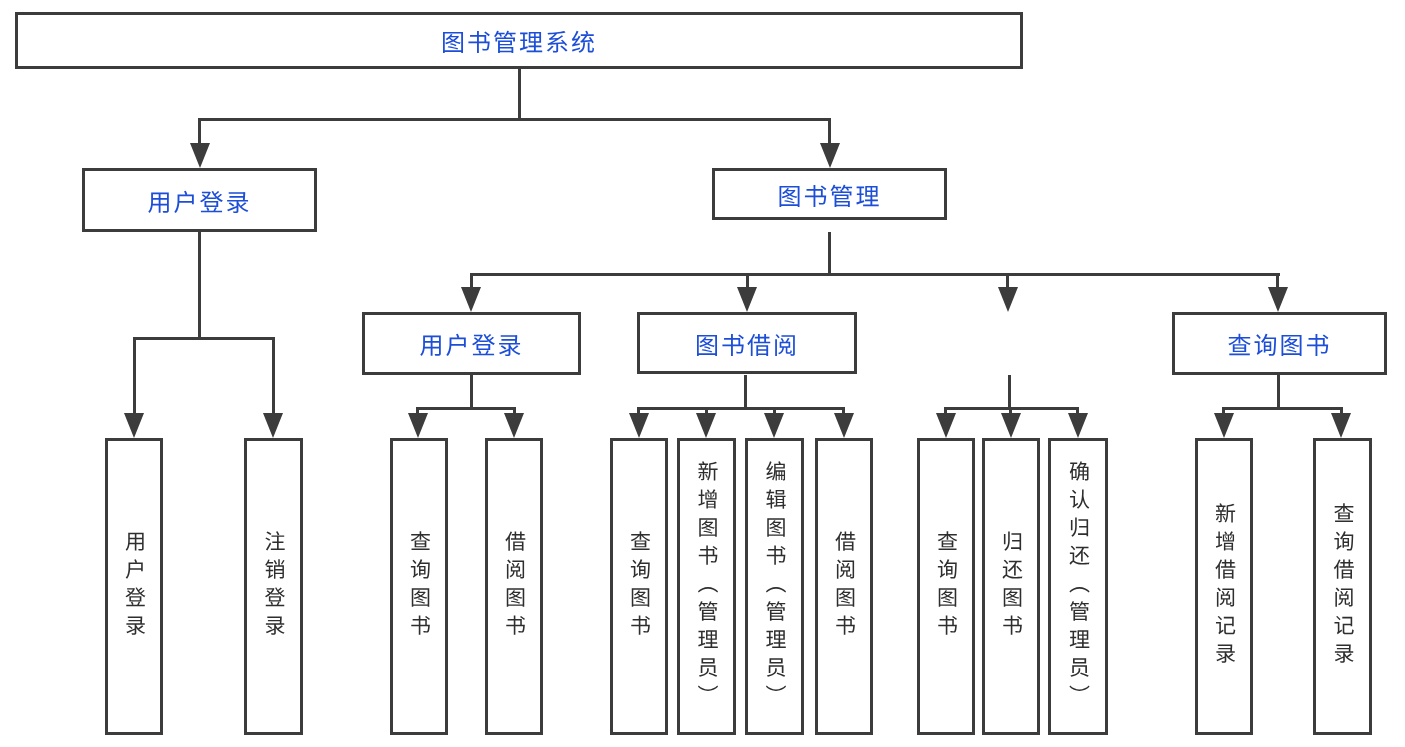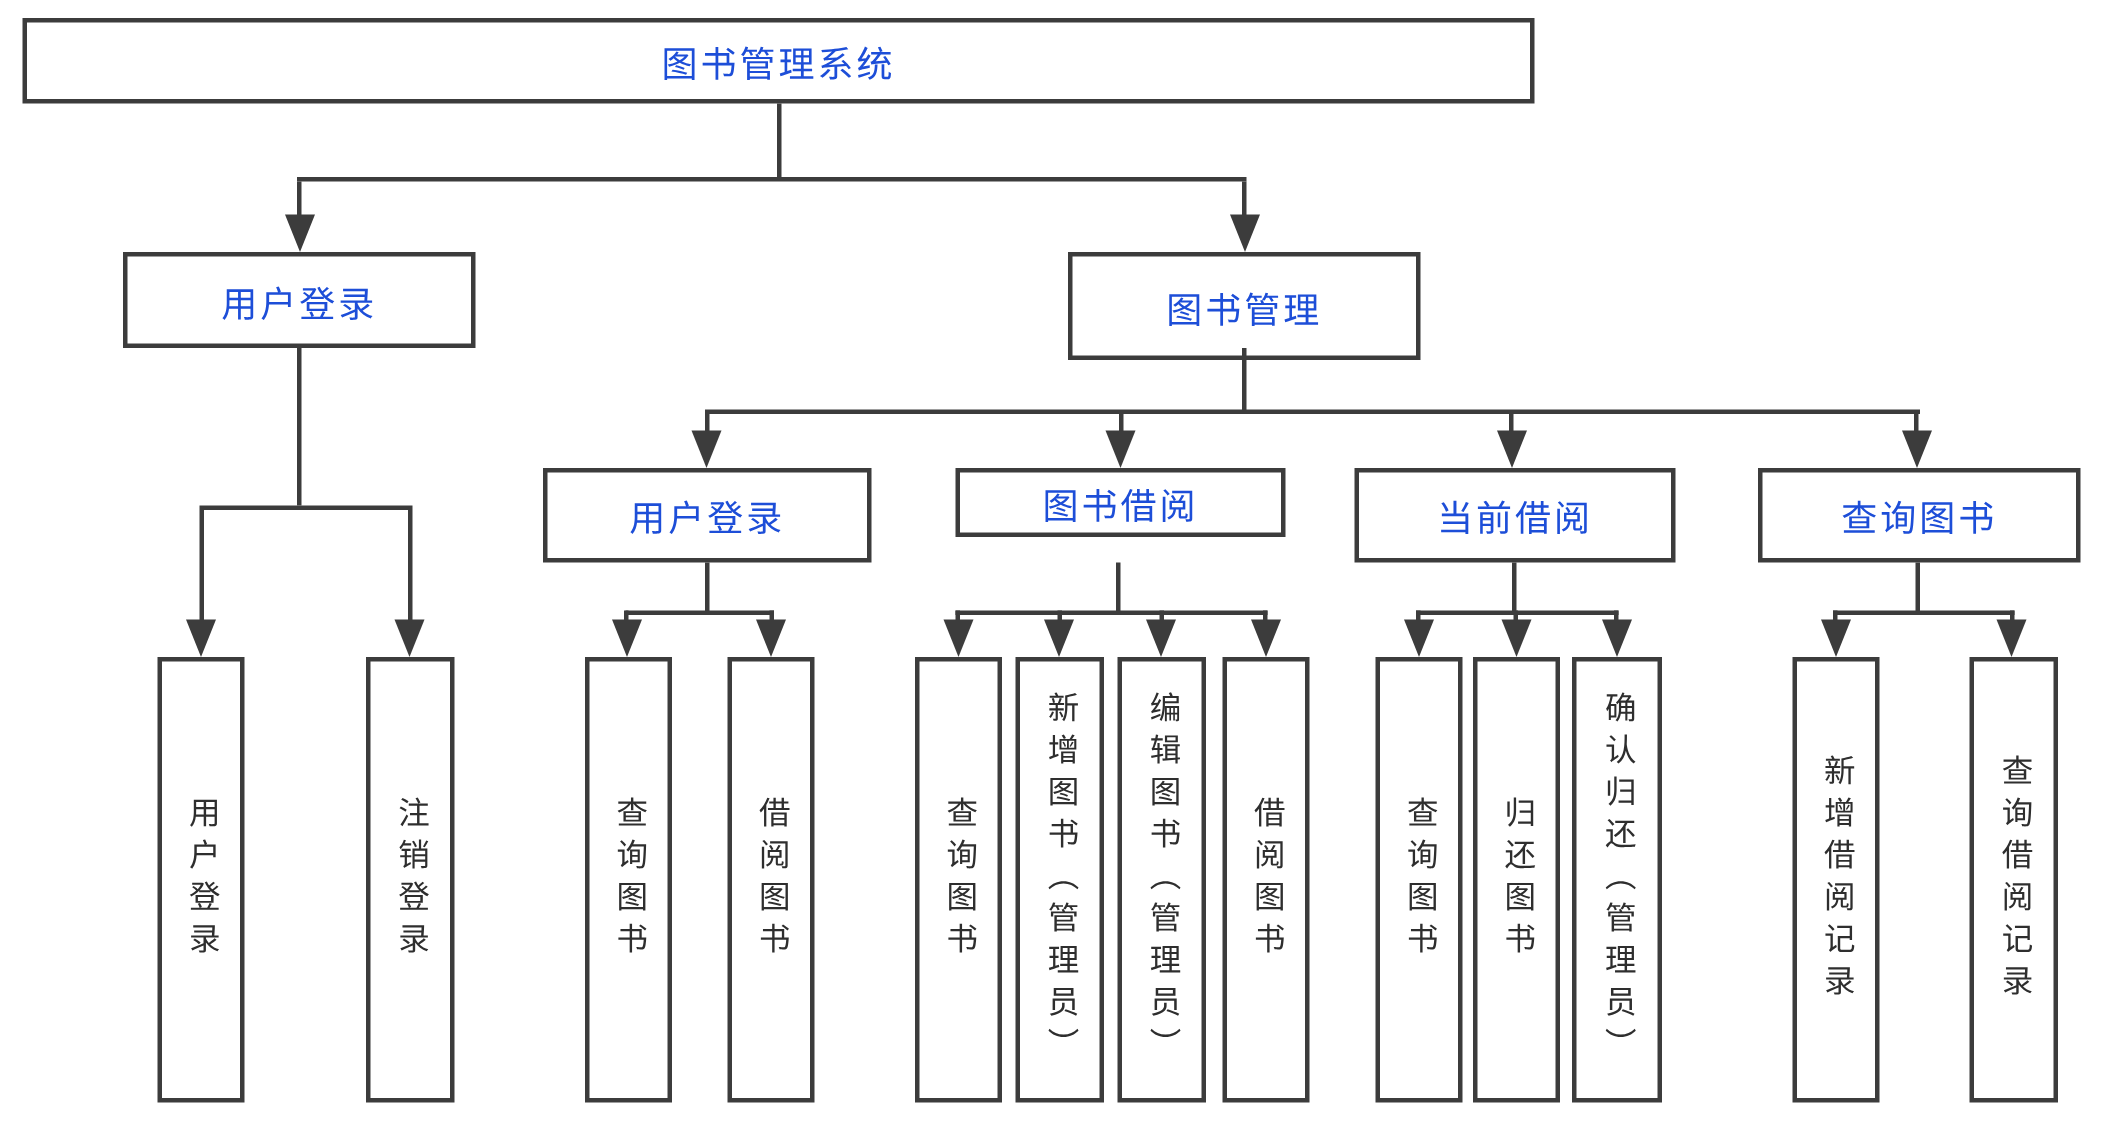--- a/index.html
+++ b/index.html
@@ -64,21 +64,21 @@
   <div class="vl" style="left:518px;top:69px;height:49px"></div>
   <div class="hl" style="left:198px;top:118px;width:633px"></div>
   <div class="vl" style="left:198px;top:121px;height:25px"></div>
   <div class="vl" style="left:828px;top:121px;height:25px"></div>
   <div class="arrow" style="left:190px;top:143px"></div>
   <div class="arrow" style="left:820px;top:143px"></div>
 
   <div class="box" style="left:82px;top:168px;width:235px;height:64px">
     <span class="hlbl">用户登录</span>
   </div>
-  <div class="box" style="left:712px;top:168px;width:235px;height:72px">
+  <div class="box" style="left:712px;top:168px;width:235px;height:52px">
     <span class="hlbl">图书管理</span>
   </div>
 
   <div class="vl" style="left:198px;top:232px;height:105px"></div>
   <div class="hl" style="left:133px;top:337px;width:142px"></div>
   <div class="vl" style="left:133px;top:340px;height:76px"></div>
   <div class="vl" style="left:272px;top:340px;height:76px"></div>
   <div class="arrow" style="left:124px;top:413px"></div>
   <div class="arrow" style="left:263px;top:413px"></div>
 
@@ -89,25 +89,22 @@
   <div class="vl" style="left:1006px;top:276px;height:14px"></div>
   <div class="vl" style="left:1276px;top:276px;height:14px"></div>
   <div class="arrow" style="left:461px;top:287px"></div>
   <div class="arrow" style="left:737px;top:287px"></div>
   <div class="arrow" style="left:998px;top:287px"></div>
   <div class="arrow" style="left:1268px;top:287px"></div>
 
   <div class="box" style="left:362px;top:312px;width:219px;height:63px">
     <span class="hlbl">用户登录</span>
   </div>
-  <div class="box" style="left:637px;top:312px;width:220px;height:46px">
+  <div class="box" style="left:637px;top:312px;width:220px;height:62px">
     <span class="hlbl">图书借阅</span>
-  </div>
-  <div class="box" style="left:903px;top:312px;width:214px;height:63px">
-    <span class="hlbl">当前借阅</span>
   </div>
   <div class="box" style="left:1172px;top:312px;width:215px;height:63px">
     <span class="hlbl">查询图书</span>
   </div>
 
   <div class="vl" style="left:470px;top:375px;height:35px"></div>
   <div class="vl" style="left:744px;top:375px;height:35px"></div>
   <div class="vl" style="left:1008px;top:375px;height:35px"></div>
   <div class="vl" style="left:1277px;top:375px;height:35px"></div>
 

